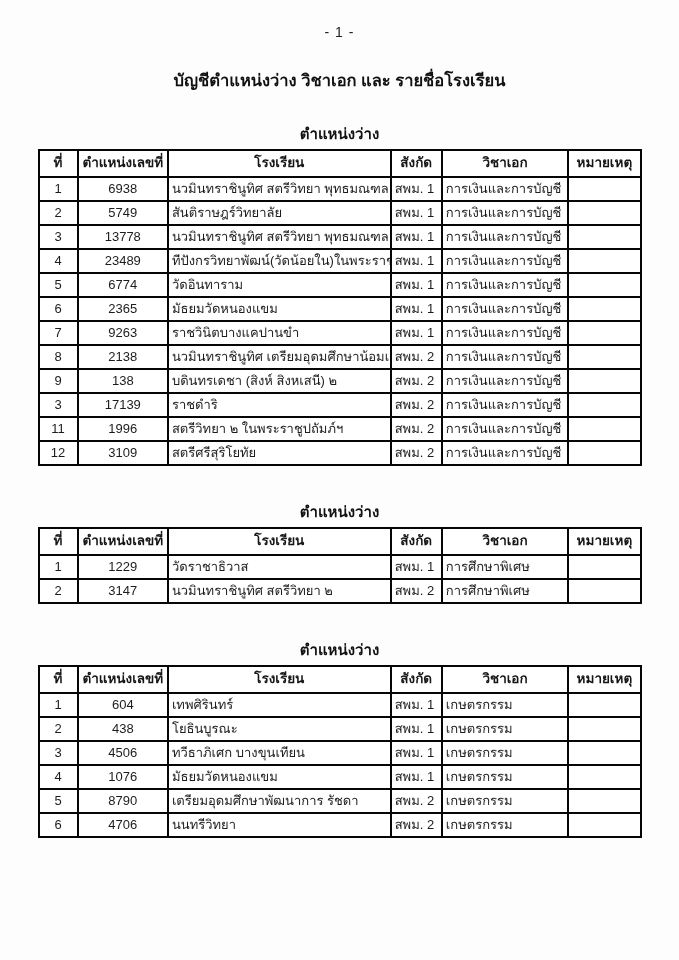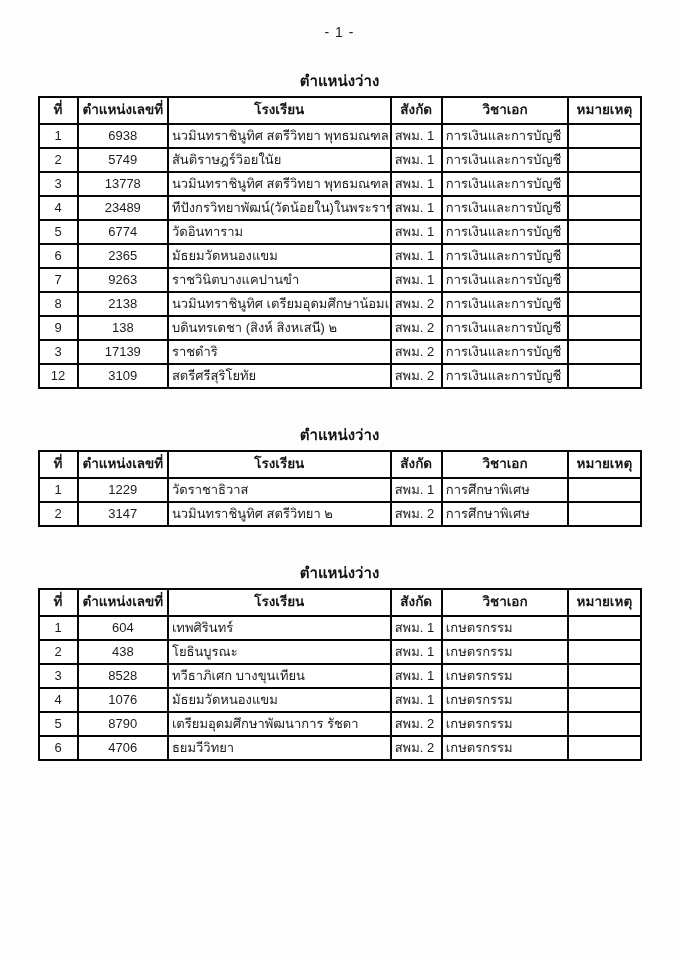--- a/index.html
+++ b/index.html
@@ -74,20 +74,21 @@
   .col-4 { width: 21%; }
   .col-5 { width: 12%; margin-left: 21px; }
 </style>
 </head>
 <body>
 
 <div class="page">
 
   <div class="page-number">- 1 -</div>
 
+  <h1 class="doc-title">บัญชีตำแหน่งว่าง วิชาเอก และ รายชื่อโรงเรียน</h1>
 
   <section class="table-section first">
     <div class="table-caption">ตำแหน่งว่าง</div>
     <table class="vacancy-table">
         <thead>
           <tr>
             <th class="col-0">ที่</th>
             <th class="col-1">ตำแหน่งเลขที่</th>
             <th class="col-2">โรงเรียน</th>
             <th class="col-3">สังกัด</th>
@@ -100,21 +101,21 @@
             <td class="col-0">1</td>
             <td class="col-1">6938</td>
             <td class="col-2">นวมินทราชินูทิศ สตรีวิทยา พุทธมณฑล</td>
             <td class="col-3">สพม. 1</td>
             <td class="col-4">การเงินและการบัญชี</td>
             <td class="col-5"></td>
           </tr>
           <tr>
             <td class="col-0">2</td>
             <td class="col-1">5749</td>
-            <td class="col-2">สันติราษฎร์วิอยในัย</td>
+            <td class="col-2">สันติราษฎร์วิทยาลัย</td>
             <td class="col-3">สพม. 1</td>
             <td class="col-4">การเงินและการบัญชี</td>
             <td class="col-5"></td>
           </tr>
           <tr>
             <td class="col-0">3</td>
             <td class="col-1">13778</td>
             <td class="col-2">นวมินทราชินูทิศ สตรีวิทยา พุทธมณฑล</td>
             <td class="col-3">สพม. 1</td>
             <td class="col-4">การเงินและการบัญชี</td>
@@ -165,20 +166,28 @@
             <td class="col-1">138</td>
             <td class="col-2">บดินทรเดชา (สิงห์ สิงหเสนี) ๒</td>
             <td class="col-3">สพม. 2</td>
             <td class="col-4">การเงินและการบัญชี</td>
             <td class="col-5"></td>
           </tr>
           <tr>
             <td class="col-0">3</td>
             <td class="col-1">17139</td>
             <td class="col-2">ราชดำริ</td>
+            <td class="col-3">สพม. 2</td>
+            <td class="col-4">การเงินและการบัญชี</td>
+            <td class="col-5"></td>
+          </tr>
+          <tr>
+            <td class="col-0">11</td>
+            <td class="col-1">1996</td>
+            <td class="col-2">สตรีวิทยา ๒ ในพระราชูปถัมภ์ฯ</td>
             <td class="col-3">สพม. 2</td>
             <td class="col-4">การเงินและการบัญชี</td>
             <td class="col-5"></td>
           </tr>
           <tr>
             <td class="col-0">12</td>
             <td class="col-1">3109</td>
             <td class="col-2">สตรีศรีสุริโยทัย</td>
             <td class="col-3">สพม. 2</td>
             <td class="col-4">การเงินและการบัญชี</td>
@@ -247,21 +256,21 @@
           <tr>
             <td class="col-0">2</td>
             <td class="col-1">438</td>
             <td class="col-2">โยธินบูรณะ</td>
             <td class="col-3">สพม. 1</td>
             <td class="col-4">เกษตรกรรม</td>
             <td class="col-5"></td>
           </tr>
           <tr>
             <td class="col-0">3</td>
-            <td class="col-1">8528</td>
+            <td class="col-1">4506</td>
             <td class="col-2">ทวีธาภิเศก บางขุนเทียน</td>
             <td class="col-3">สพม. 1</td>
             <td class="col-4">เกษตรกรรม</td>
             <td class="col-5"></td>
           </tr>
           <tr>
             <td class="col-0">4</td>
             <td class="col-1">1076</td>
             <td class="col-2">มัธยมวัดหนองแขม</td>
             <td class="col-3">สพม. 1</td>
@@ -272,21 +281,21 @@
             <td class="col-0">5</td>
             <td class="col-1">8790</td>
             <td class="col-2">เตรียมอุดมศึกษาพัฒนาการ รัชดา</td>
             <td class="col-3">สพม. 2</td>
             <td class="col-4">เกษตรกรรม</td>
             <td class="col-5"></td>
           </tr>
           <tr>
             <td class="col-0">6</td>
             <td class="col-1">4706</td>
-            <td class="col-2">ธยมวีวิทยา</td>
+            <td class="col-2">นนทรีวิทยา</td>
             <td class="col-3">สพม. 2</td>
             <td class="col-4">เกษตรกรรม</td>
             <td class="col-5"></td>
           </tr>
         </tbody>
       </table>
   </section>
 
 </div>
 

